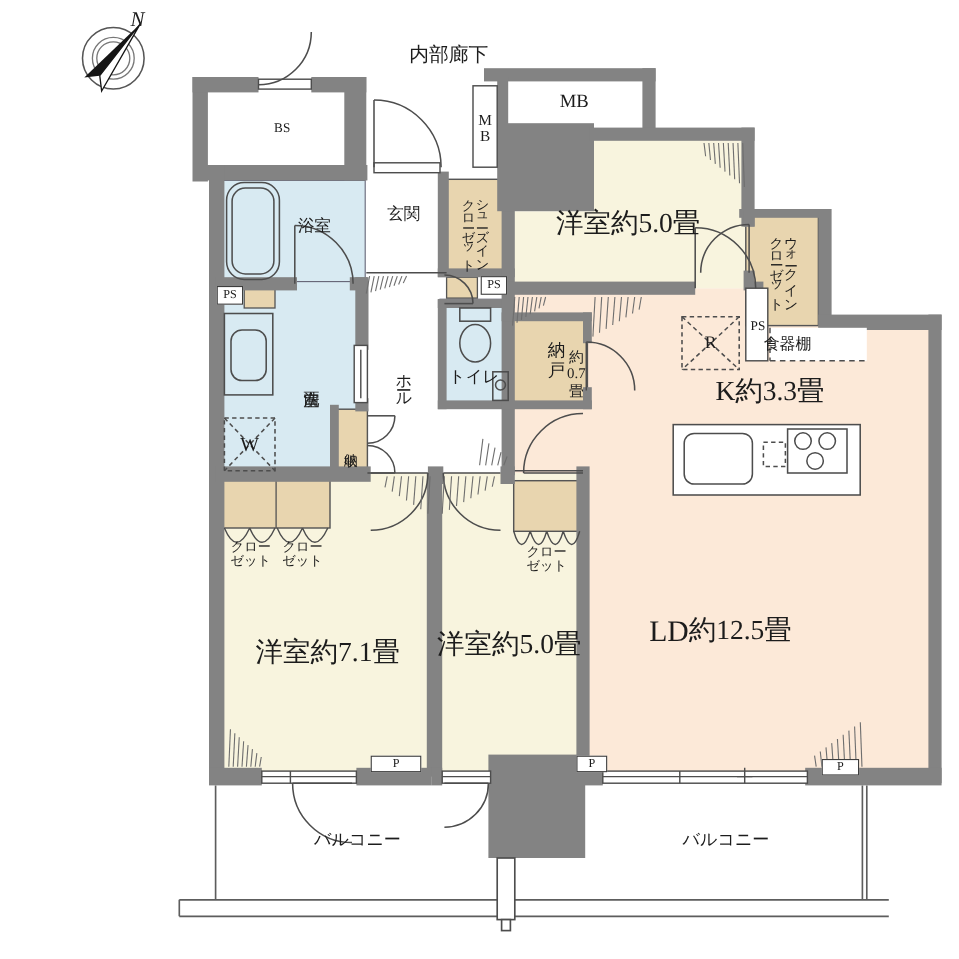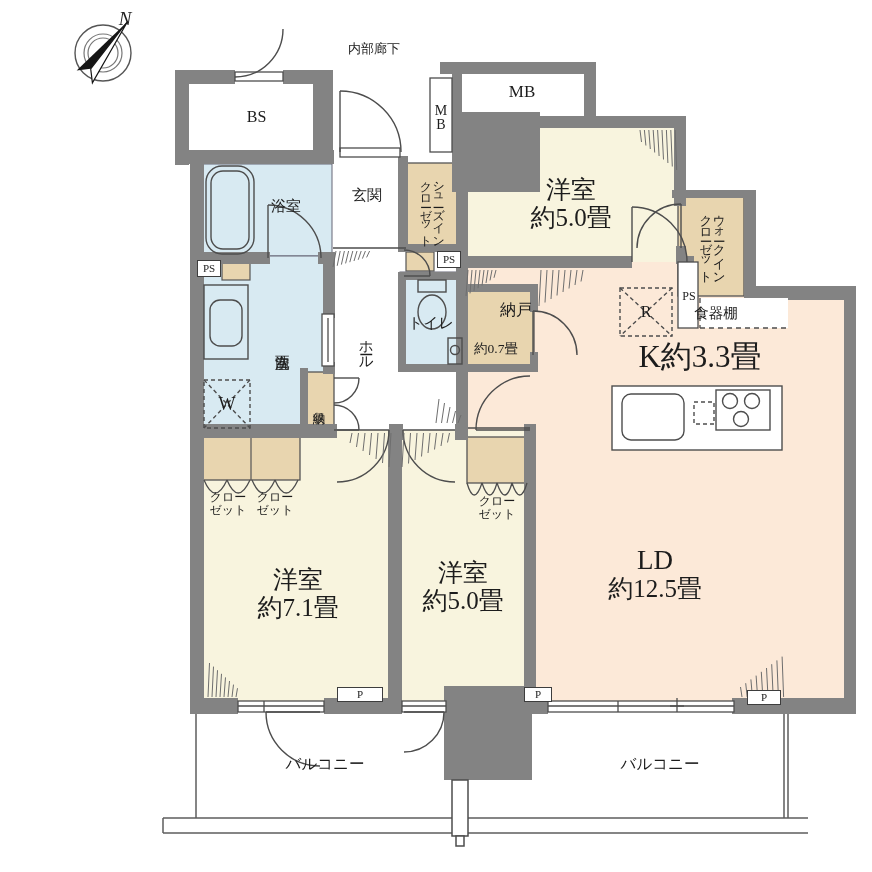--- a/index.html
+++ b/index.html
@@ -1,21 +1,21 @@
 <!DOCTYPE html>
 <html><head>
 <meta charset="utf-8">
 <style>
   html,body{margin:0;padding:0;background:#ffffff;}
   #plan{position:relative;width:872px;height:872px;background:#fff;overflow:hidden;
         font-family:"Liberation Serif","DejaVu Serif",serif;}
   #plan svg{position:absolute;left:0;top:0;}
   .lbl{position:absolute;display:flex;align-items:center;justify-content:center;
        text-align:center;color:#1c1c1c;line-height:1.12;z-index:3;}
-  .col{flex-direction:column;}
+  .col{flex-direction:row;}
   .v{writing-mode:vertical-rl;text-orientation:upright;letter-spacing:0;}
   .brk{word-break:break-all;line-height:1.0;}
   .wrap{word-break:break-all;margin-top:48px;}
   .box{border:1px solid #3d3d3d;background:#fff;box-sizing:border-box;}
   .big{font-size:25px;}
   .mid{font-size:15px;}
 </style>
 </head>
 <body>
 
@@ -287,39 +287,39 @@
     <circle r="28" fill="none" stroke="#555" stroke-width="1.4"></circle>
     <circle r="19" fill="none" stroke="#777" stroke-width="1.2"></circle>
     <circle r="15" fill="none" stroke="#777" stroke-width="1.2"></circle>
     <g transform="rotate(38)">
       <polygon points="0,-40 -10,30 0,20" fill="#151515"></polygon>
       <polygon points="0,-40 10,30 0,20" fill="#ffffff" stroke="#151515" stroke-width="1.2"></polygon>
     </g>
   </g>
 </svg>
 
-  <div class="lbl mid" style="left:334px;top:40px;width:80px;height:18px;font-size:13px;">内部廊下</div>
+  <div class="lbl mid" style="left:368px;top:40px;width:80px;height:18px;font-size:18px;">内部廊下</div>
 
   <div class="lbl" style="left:113px;top:8px;width:24px;height:22px;font-size:19px;font-style:italic;">N</div>
 
-  <div class="lbl" style="left:200px;top:87px;width:113px;height:60px;font-size:16px;">BS</div>
+  <div class="lbl" style="left:200px;top:87px;width:113px;height:60px;font-size:12px;">BS</div>
 
   <div class="lbl brk" style="left:432px;top:88px;width:18px;height:60px;font-size:14px;">MB</div>
 
   <div class="lbl" style="left:462px;top:72px;width:120px;height:40px;font-size:17px;">MB</div>
 
   <div class="lbl mid" style="left:342px;top:186px;width:50px;height:18px;">玄関</div>
 
   <div class="lbl v" style="left:406px;top:168px;width:52px;height:78px;font-size:12px;line-height:1.05;">シューズインクローゼット</div>
 
   <div class="lbl mid" style="left:260px;top:197px;width:52px;height:18px;font-family:Liberation Serif, serif;">浴室</div>
 
   <div class="lbl v" style="left:272px;top:316px;width:20px;height:56px;font-size:14.5px;">洗面室</div>
 
-  <div class="lbl mid" style="left:404px;top:315px;width:54px;height:17px;text-align:right;">トイレ</div>
+  <div class="lbl mid" style="left:404px;top:335px;width:54px;height:17px;text-align:right;">トイレ</div>
 
   <div class="lbl v" style="left:357px;top:318px;width:18px;height:58px;font-size:14.5px;">ホール</div>
 
   <div class="lbl v" style="left:311px;top:383px;width:16px;height:38px;font-size:12.5px;">収納</div>
 
   <div class="lbl" style="left:204px;top:380px;width:46px;height:48px;font-size:18px;">W</div>
 
   <div class="lbl box" style="left:197px;top:260px;width:24px;height:17px;font-size:11px;">PS</div>
 
   <div class="lbl box" style="left:437px;top:251px;width:24px;height:17px;font-size:11px;">PS</div>
@@ -333,21 +333,21 @@
 
   <div class="lbl col" style="left:460px;top:162px;width:222px;height:84px;">
     <span class="big">洋室</span>
     <span class="big">約5.0畳</span>
   </div>
 
   <div class="lbl v" style="left:688px;top:202px;width:48px;height:80px;font-size:12.5px;line-height:1.05;">ウォークインクローゼット</div>
 
   <div class="lbl" style="left:672px;top:302px;width:88px;height:22px;font-size:14.5px;text-align:right;">食器棚</div>
 
-  <div class="lbl" style="left:600px;top:342px;width:200px;height:30px;font-size:31px;">K約3.3畳</div>
+  <div class="lbl" style="left:600px;top:342px;width:200px;height:30px;font-size:25px;">K約3.3畳</div>
 
   <div class="lbl" style="left:620px;top:288px;width:52px;height:48px;font-size:16px;">R</div>
 
   <div class="lbl col" style="left:555px;top:538px;width:200px;height:72px;">
     <span style="font-size:27px;">LD</span>
     <span class="big">約12.5畳</span>
   </div>
 
   <div class="lbl col" style="left:198px;top:558px;width:200px;height:72px;">
     <span class="big">洋室</span>

